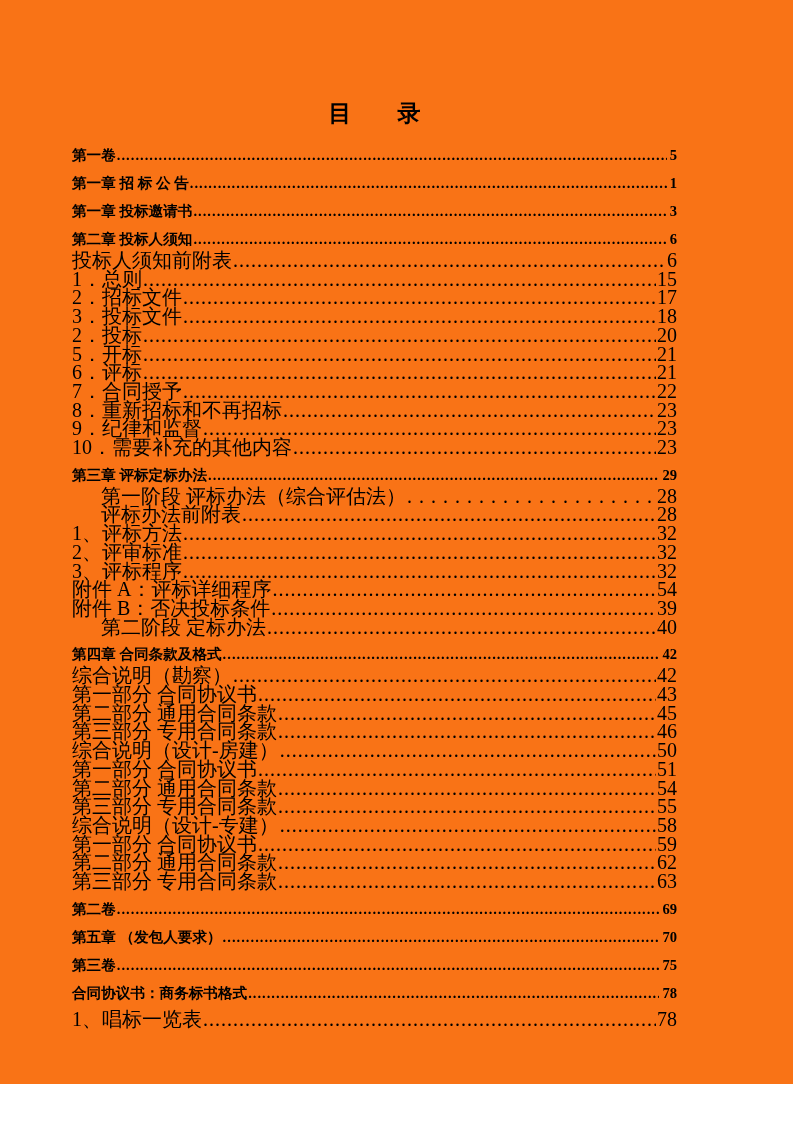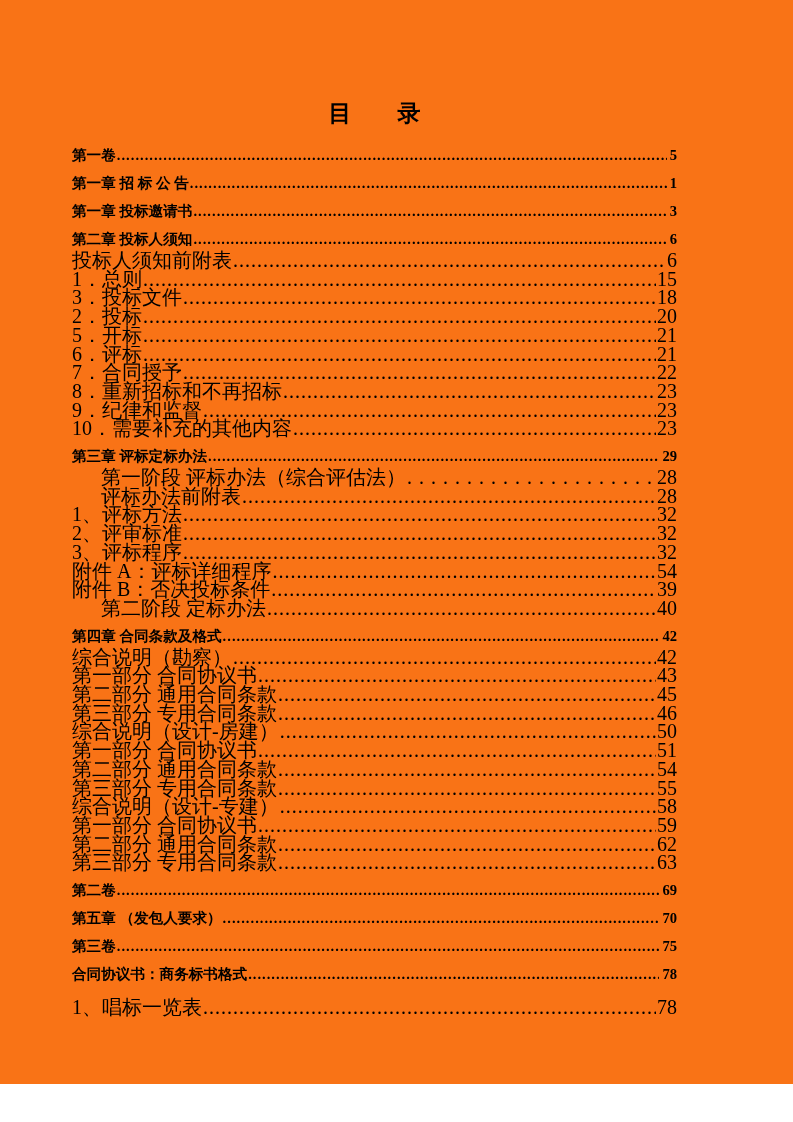--- a/index.html
+++ b/index.html
@@ -43,21 +43,21 @@
     line-height: 19px;
     font-weight: bold;
     margin-top: 9px;
     margin-bottom: 2px;
   }
   .row.indent {
     padding-left: 29px;
     justify-content: flex-end;
   }
   .row.gap-before {
-    margin-top: 14px;
+    margin-top: 7px;
     align-items: center;
   }
   .label {
     white-space: pre;
     flex: 0 0 auto;
   }
   .leader {
     flex: 1 1 auto;
     overflow: hidden;
     white-space: nowrap;
@@ -109,20 +109,25 @@
     <span class="label">投标人须知前附表</span>
     <span class="leader"></span>
     <span class="page-num">6</span>
   </div>
       <div class="row">
     <span class="label">1．总则</span>
     <span class="leader"></span>
     <span class="page-num">15</span>
   </div>
       <div class="row">
+    <span class="label">2．招标文件</span>
+    <span class="leader"></span>
+    <span class="page-num">17</span>
+  </div>
+      <div class="row">
     <span class="label">3．投标文件</span>
     <span class="leader"></span>
     <span class="page-num">18</span>
   </div>
       <div class="row">
     <span class="label">2．投标</span>
     <span class="leader"></span>
     <span class="page-num">20</span>
   </div>
       <div class="row">

